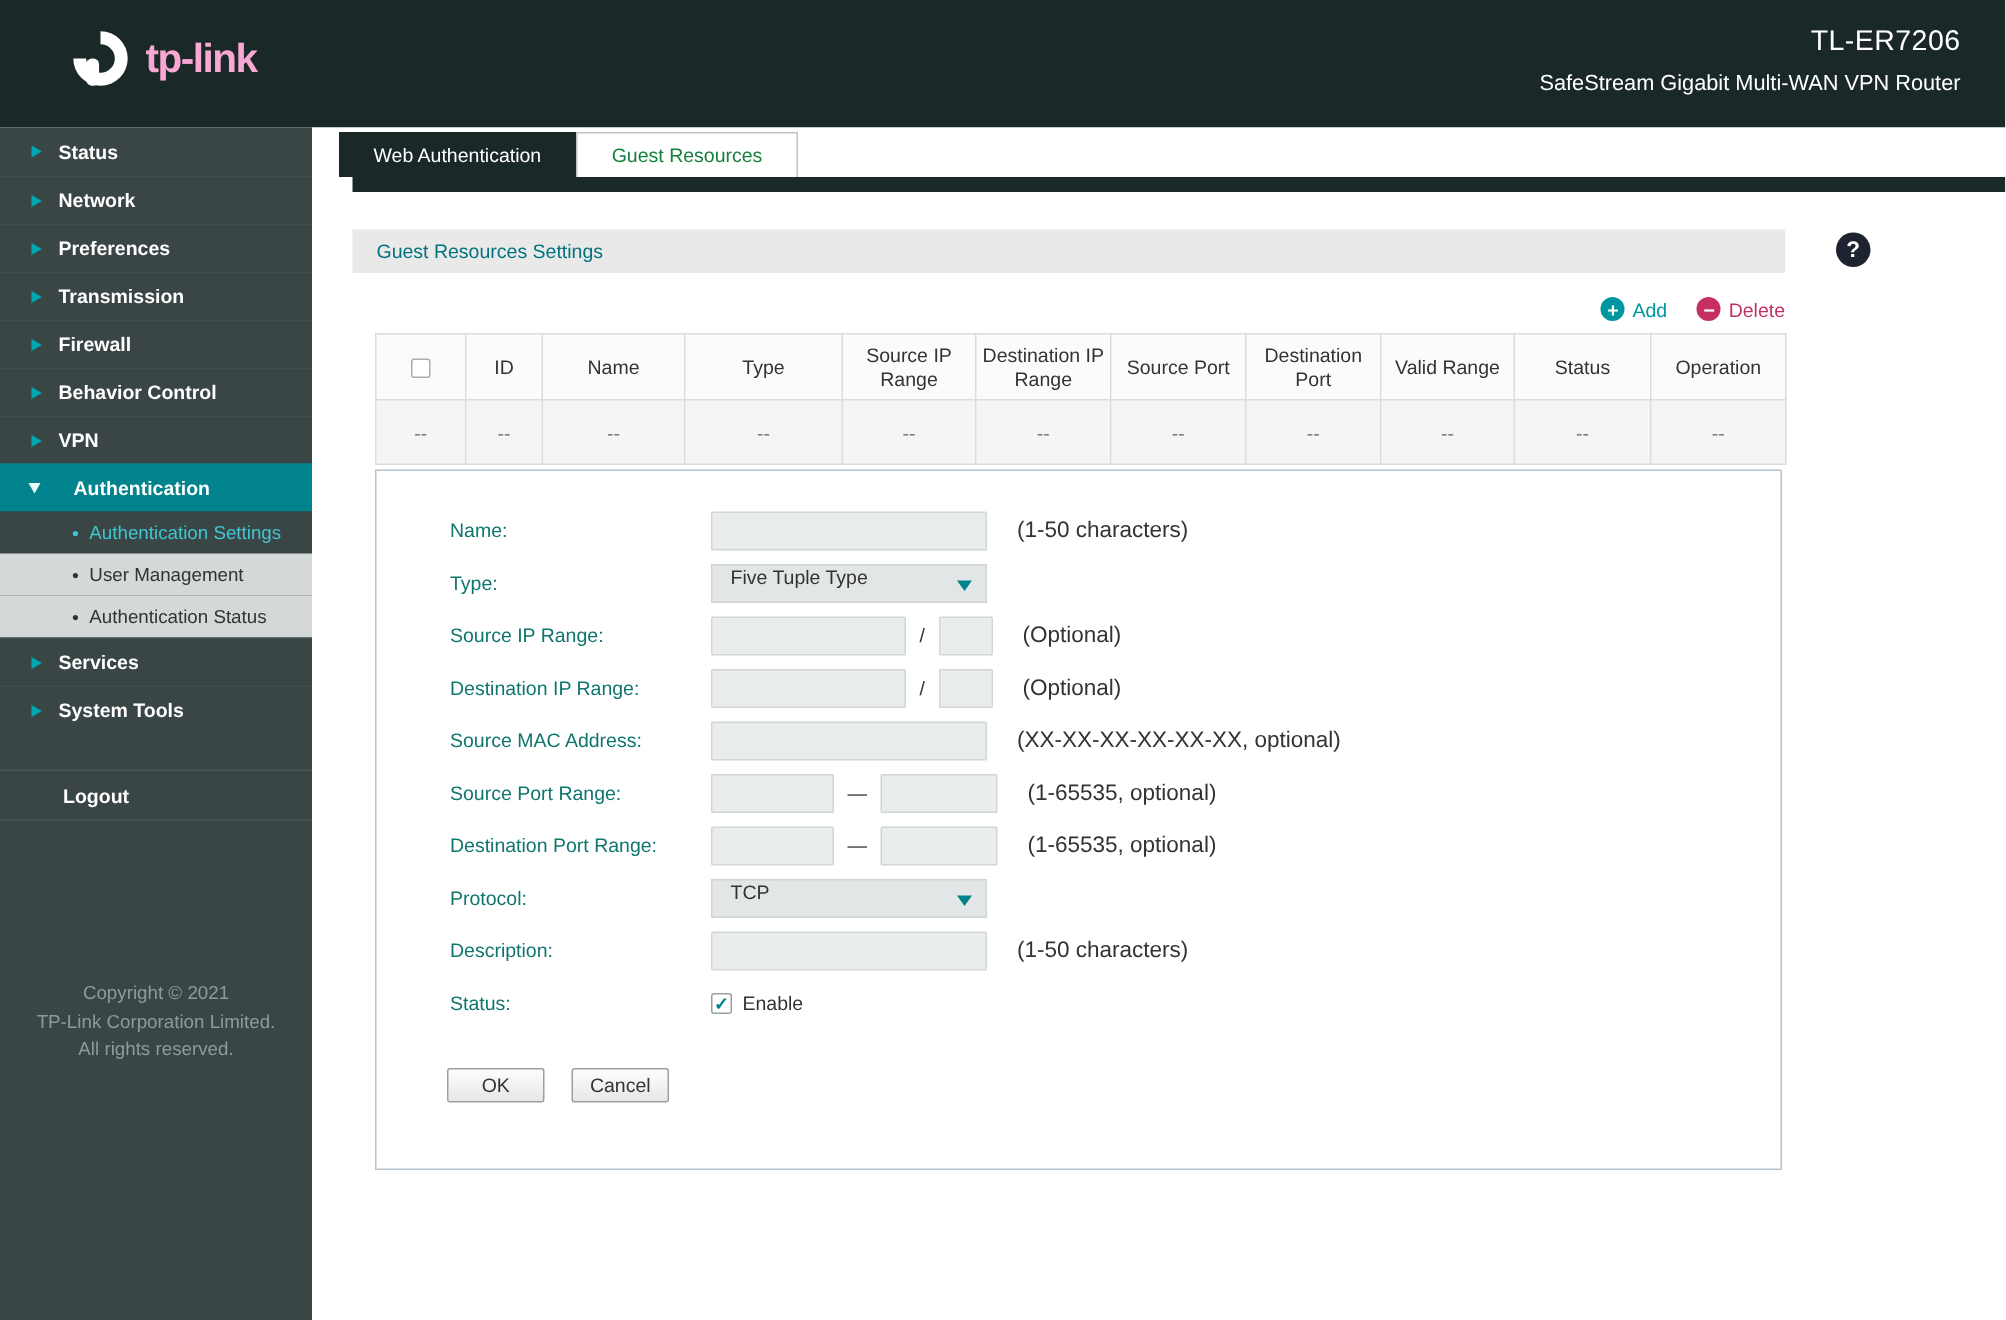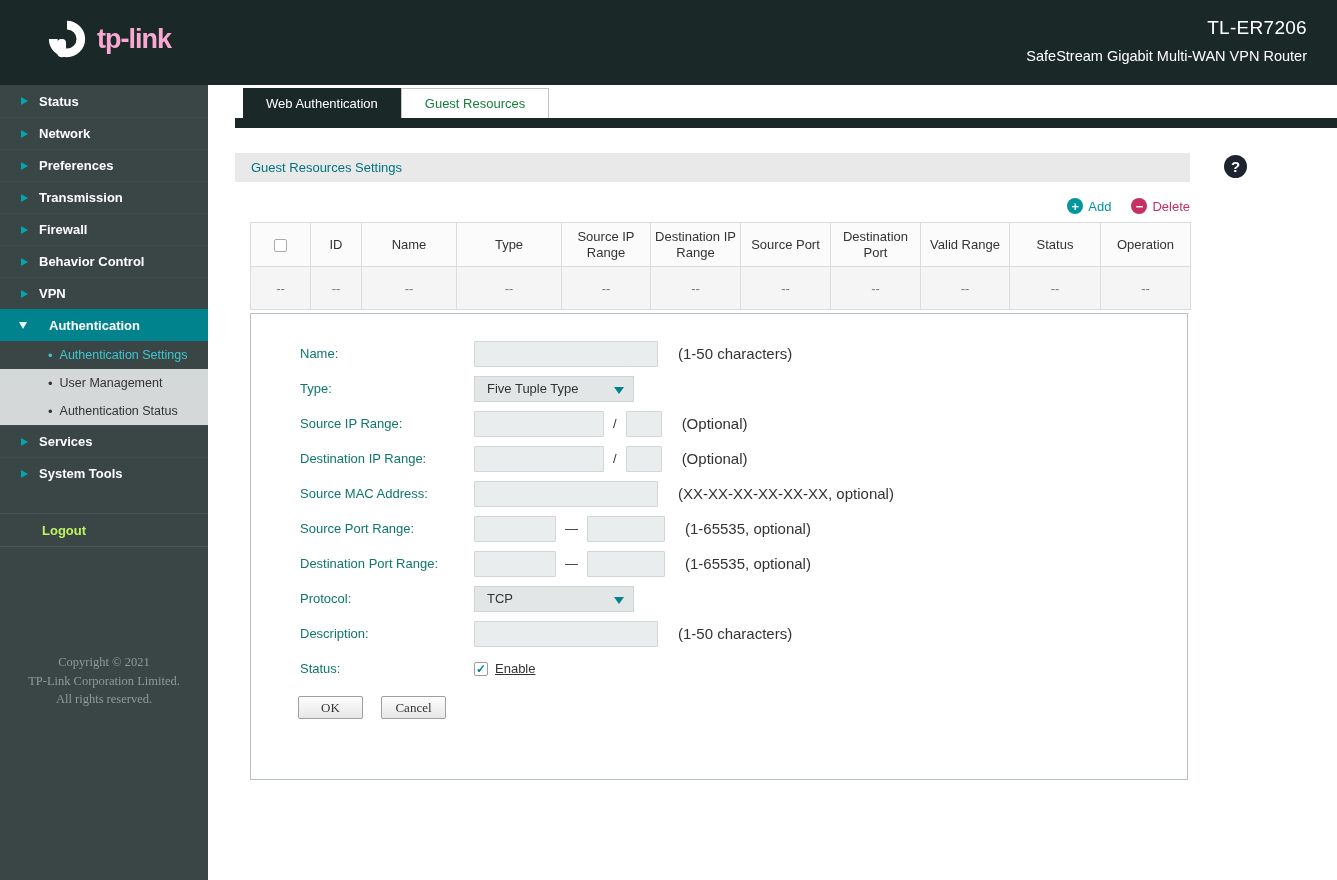--- a/index.html
+++ b/index.html
@@ -23,27 +23,27 @@
   .menu-item .arr-r { width:0; height:0; border-left:7px solid #00a7b3; border-top:4.5px solid transparent;
                       border-bottom:4.5px solid transparent; margin-right:11px; }
   .menu-item.active { background:#00838d; border-top-color:#00838d;gap:12px; }
   .menu-item.active .arr-d { width:0; height:0; border-top:7px solid #eafafa; border-left:4.5px solid transparent;
                       border-right:4.5px solid transparent; margin-right:10px; margin-left:-2px; }
   .sub-item { height:28px; display:flex; align-items:center; padding-left:48px; font-size:12.5px; cursor:pointer; }
   .sub-item::before { content:"•"; margin-right:7px; font-size:13px; }
   .sub-item.sel { background:#3a4545; color:#3fc6d0; }
   .sub-item.alt { background:#d4d8d8; color:#333; }
   .logout-row { margin-top:24px; border-top:1px solid #4b5757; border-bottom:1px solid #4b5757;
-                height:34px; display:flex; align-items:center; padding-left:42px; color:#bef264;
+                height:34px; display:flex; align-items:center; padding-left:42px; color:#ffffff;
                 font-size:13px; font-weight:bold; cursor:pointer; }
-  .copyright { margin-top:106px; text-align:center; color:#8e9b9b; font-size:12.5px; line-height:18.5px;font-family:Liberation Serif, serif; }
+  .copyright { margin-top:106px; text-align:center; color:#8e9b9b; font-size:12.5px; line-height:18.5px; }
 
   
   .main { position:absolute; top:85px; left:208px; width:1129px; height:795px; background:#fff; }
-  .tabs { display:flex; align-items:flex-end; height:33px; padding-left:35px; }
+  .tabs { display:flex; align-items:flex-end; height:33px; padding-left:18px; }
   .tab { height:30px; display:flex; align-items:center; padding:0 23px; font-size:13px; cursor:pointer; }
   .tab.dark { background:#1b2828; color:#fff; }
   .tab.lite { background:#fff; color:#15803d; border:1px solid #c3c3c3; border-bottom:none; }
   .tab-strip { height:10px; background:#1b2828; margin-left:27px; width:calc(100% - 27px); }
 
   .section-bar { margin:25px 0 0 27px; width:955px; height:29px; background:#e9e9e9; line-height:29px;
                  padding-left:16px; color:#00737e; font-size:13px; }
   .help-btn { position:absolute; left:1016px; top:70px; width:23px; height:23px; border-radius:50%;
               background:#1d2430; color:#fff; font-size:15px; font-weight:bold; display:flex;
               align-items:center; justify-content:center; cursor:pointer; }
@@ -65,31 +65,31 @@
 
   .panel { margin:3px 0 0 42px; width:938px; height:467px; border:1px solid #b6c2cb; padding-top:22px; }
   .frow { height:35px; display:flex; align-items:center; margin-left:49px; }
   .flabel { width:174px; font-size:13px; color:#0f766e; }
   .fhint { font-size:15px; color:#333; margin-left:20px; }
   .fsep { font-size:13px; color:#333; margin:0 9px; }
   input.tx { height:26px; background:#eaeded; border:1px solid #d2d6d6; border-radius:1px;
              font-family:"Liberation Sans",sans-serif; font-size:13px; padding:0 6px; color:#333; outline:none; }
   .w-full { width:184px; } .w-ip { width:130px; } .w-ipm { width:36px; }
   .w-p1 { width:82px; } .w-p2 { width:78px; }
-  .dropdown { position:relative; width:160px; height:26px; background:#e3e6e6; border:1px solid #cfd4d4;
-              display:flex; align-items:center; padding-left:12px; font-size:13px; color:#333; cursor:pointer; }
+  .dropdown { position:relative; width:184px; height:26px; background:#e3e6e6; border:1px solid #cfd4d4;
+              display:flex; padding-left:12px; font-size:13px; color:#333; cursor:pointer; }
   .dropdown .tri { position:absolute; right:9px; top:10px; width:0; height:0; border-left:5.5px solid transparent;
               border-right:5.5px solid transparent; border-top:7px solid #00838d; }
   .cbx { width:14px; height:14px; border:1px solid #9aa0a0; border-radius:2px; background:#fff;
          color:#00838d; font-size:12px; font-weight:bold; display:inline-flex; align-items:center;
          justify-content:center; margin-right:7px; cursor:pointer; line-height:1; }
-  .cbx-label { font-size:13px; color:#333;text-decoration:underline; }
+  .cbx-label { font-size:13px; color:#333; }
   .btn-row { margin:10px 0 0 47px; display:flex; gap:18px; }
-  button.btn { width:65px; height:23px; font-family:Liberation Serif, serif; font-size:13px; color:#333;
-               background:linear-gradient(#fdfdfd,#e7e7e7); border:1px solid #9e9e9e; border-radius:2px; cursor:pointer; }
+  button.btn { width:65px; height:23px; font-family:Liberation Sans, sans-serif; font-size:13px; color:#333;
+               background:linear-gradient(#fdfdfd,#e7e7e7); border:1px solid #9e9e9e; border-radius:2px; cursor:pointer;margin-top:16px; }
 </style>
 </head>
 <body>
 
 <div id="app">
 
   <div class="top-header">
     <div class="logo">
       <svg width="42" height="42" viewBox="0 0 44 44">
         <path d="M22 3 a19 19 0 1 1 -19 19 l 9 0 a10 10 0 1 0 10 -10 z" fill="#ffffff"></path>

